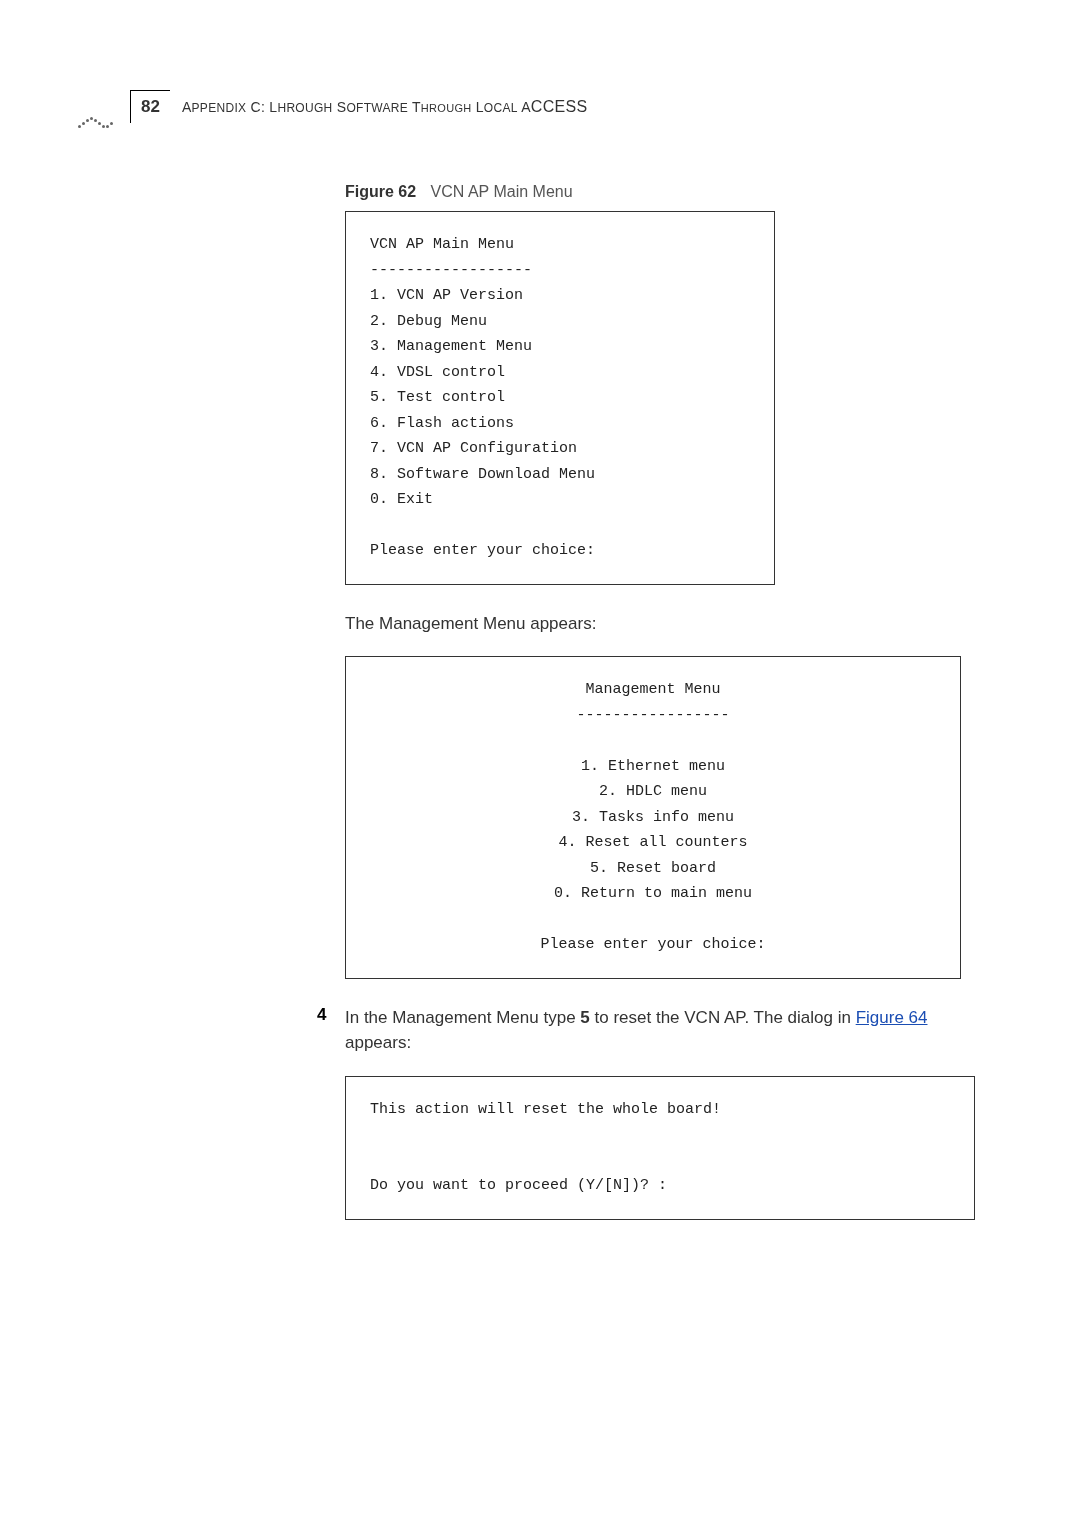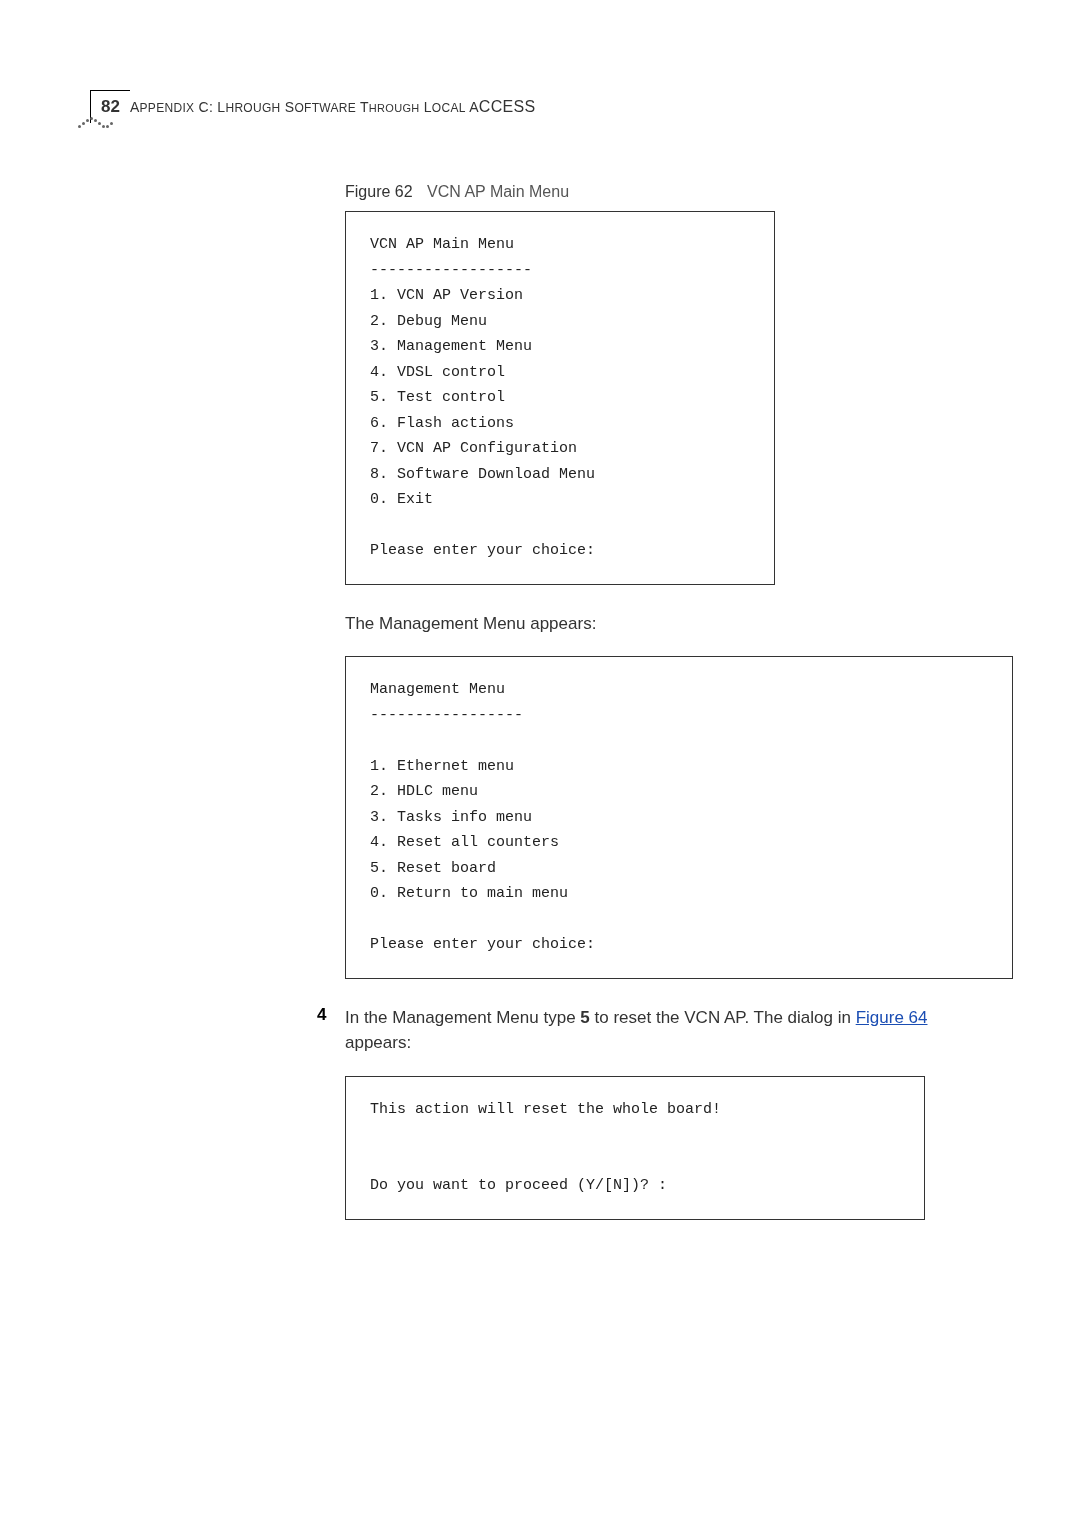--- a/index.html
+++ b/index.html
@@ -14,21 +14,23 @@
     height: 1528px;
     position: relative;
     color: #333;
   }
   .page {
     padding: 90px 90px 0 90px;
   }
   .header-row {
     display: flex;
     align-items: center;
+    gap: 12px;
     margin-bottom: 60px;
+    margin-left: 40px;
   }
   .page-num-box {
     border: 1.5px solid #000;
     border-bottom: none;
     border-right: none;
     padding: 6px 10px 6px 10px;
     font-weight: bold;
     font-size: 17px;
     min-width: 36px;
     text-align: center;
@@ -61,39 +63,39 @@
   .dots span.xl { margin-bottom: 8px; }
   .content {
     margin-left: 255px;
     max-width: 690px;
   }
   .fig-caption {
     font-size: 16px;
     margin-bottom: 10px;
   }
   .fig-caption .fb {
-    font-weight: normal;
+    font-weight: bold;
   }
   .fig-caption .ft {
     margin-left: 10px;
     color: #555;
   }
   .code-box {
     border: 1px solid #333;
     padding: 20px 24px;
     font-family: "Courier New", Courier, monospace;
     font-size: 15px;
     line-height: 1.7;
     white-space: pre;
     color: #222;
     margin-bottom: 26px;
   }
   .code-box-w1 { width: 430px; }
-  .code-box-w2 { width: 668px; }
-  .code-box-w3 { width: 580px; }
+  .code-box-w2 { width: 616px; text-align: center; }
+  .code-box-w3 { width: 630px; }
   .body-text {
     font-size: 17px;
     line-height: 1.5;
     margin-bottom: 20px;
     color: #333;
   }
   .step-row {
     display: flex;
     gap: 12px;
   }

